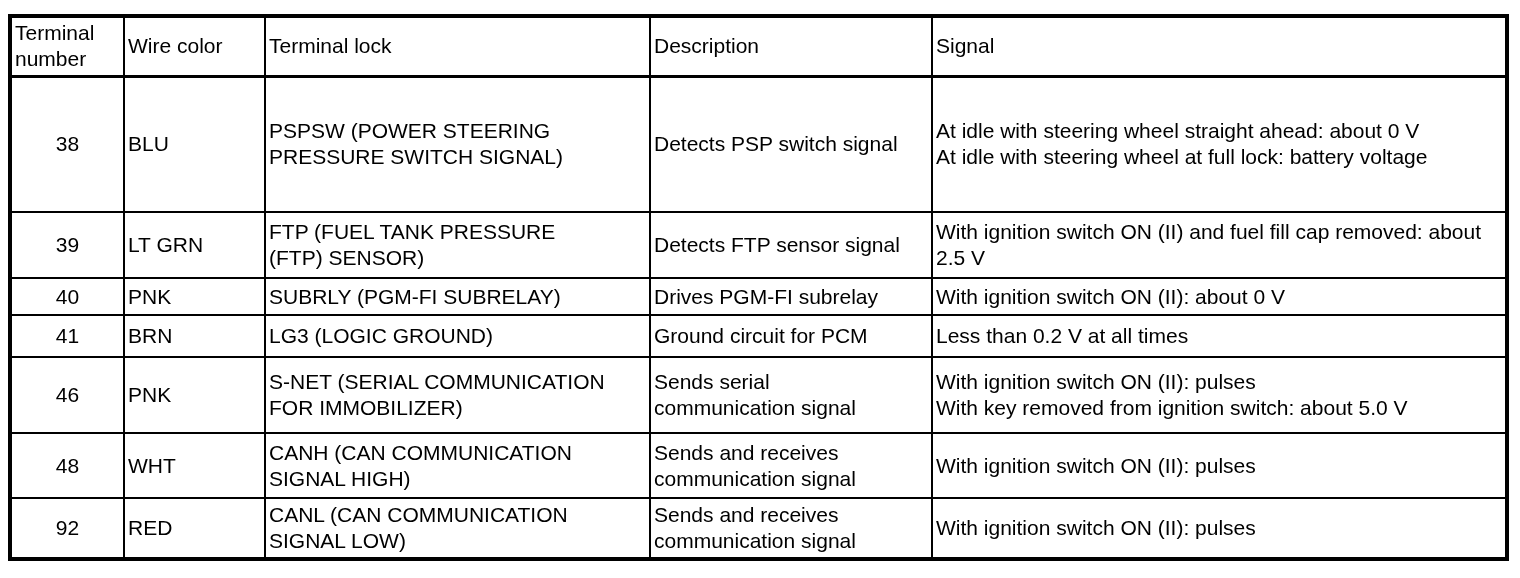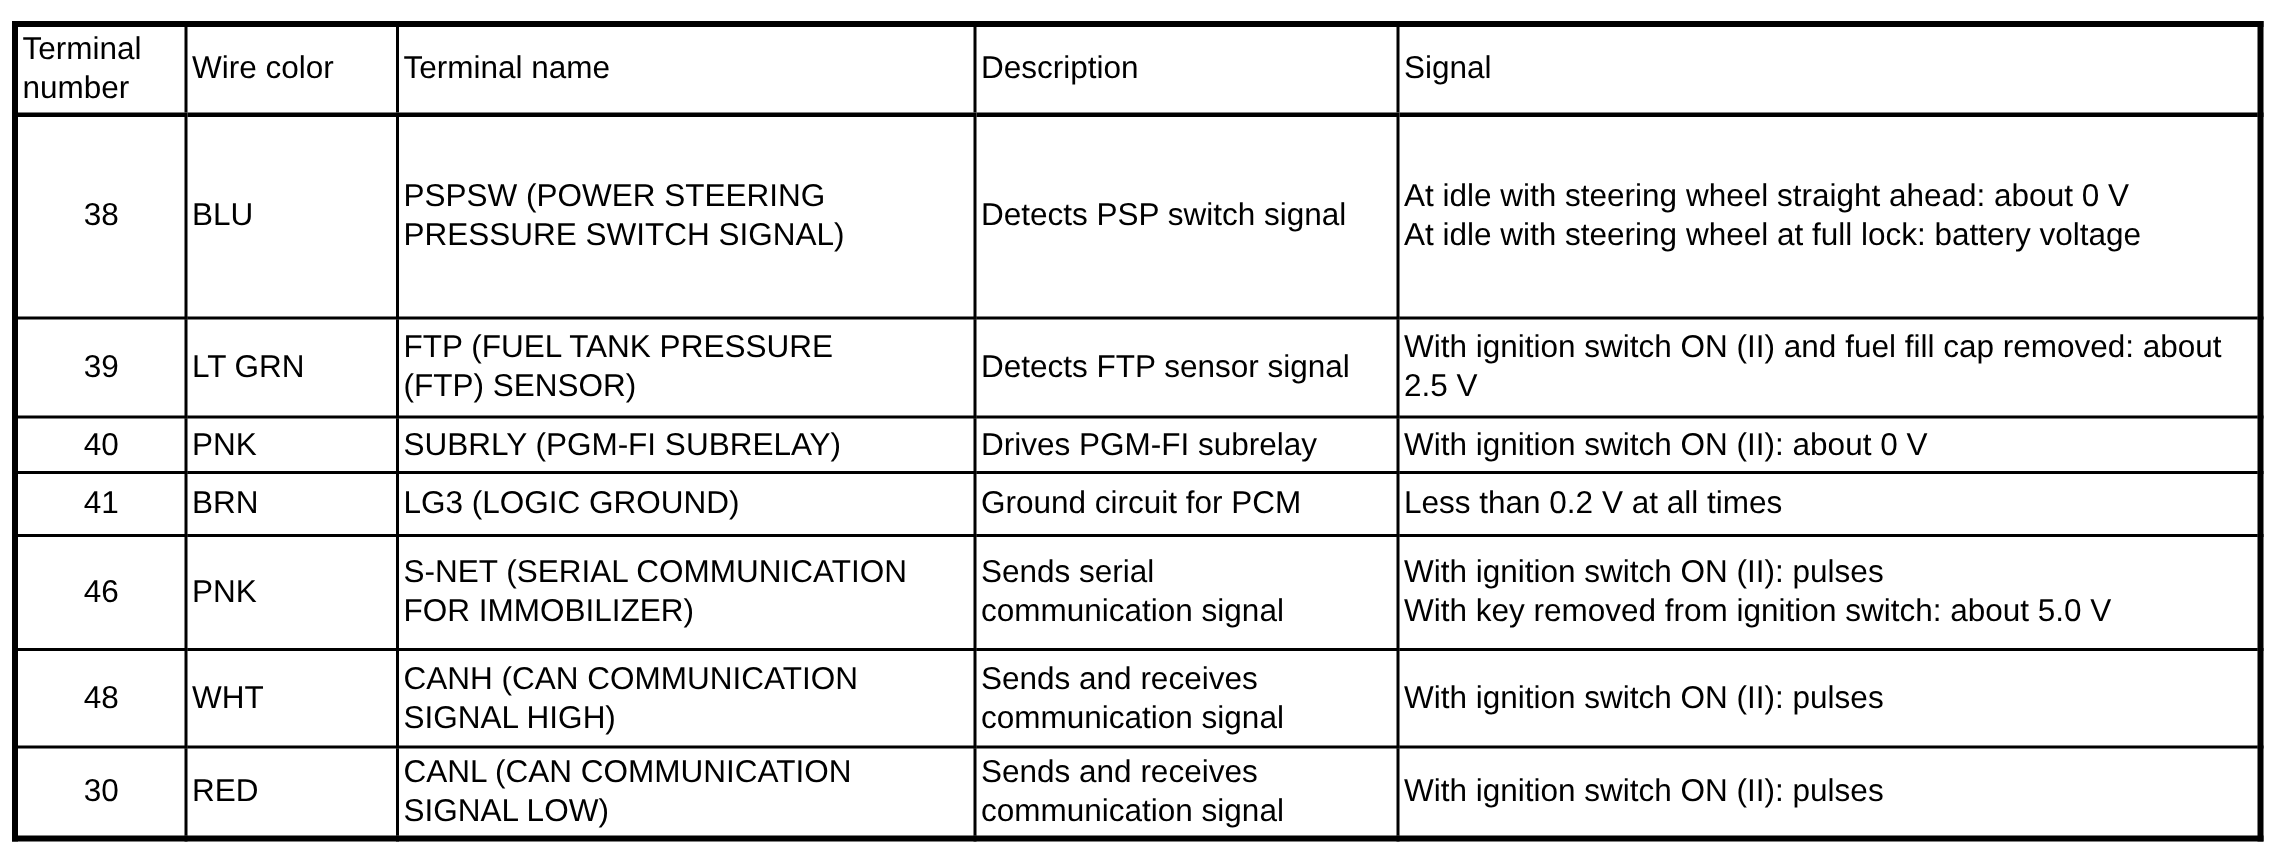--- a/index.html
+++ b/index.html
@@ -48,21 +48,21 @@
     <col class="col-terminal">
     <col class="col-wire">
     <col class="col-name">
     <col class="col-desc">
     <col class="col-signal">
   </colgroup>
   <thead>
     <tr style="height:60px">
       <th>Terminal number</th>
       <th>Wire color</th>
-      <th>Terminal name</th>
+      <th>Terminal lock</th>
       <th>Description</th>
       <th>Signal</th>
     </tr>
   </thead>
   <tbody>
 
     <tr style="height:136px">
       <td class="c-num">38</td>
       <td class="c-wire">BLU</td>
       <td class="c-name">PSPSW (POWER STEERING PRESSURE SWITCH SIGNAL)</td>
@@ -118,21 +118,21 @@
       <td class="c-num">48</td>
       <td class="c-wire">WHT</td>
       <td class="c-name">CANH (CAN COMMUNICATION SIGNAL HIGH)</td>
       <td class="c-desc">Sends and receives communication signal</td>
       <td class="c-sig">
         <span class="signal-line">With ignition switch ON (II): pulses</span>
       </td>
     </tr>
 
     <tr style="height:61px">
-      <td class="c-num">30</td>
+      <td class="c-num">92</td>
       <td class="c-wire">RED</td>
       <td class="c-name">CANL (CAN COMMUNICATION SIGNAL LOW)</td>
       <td class="c-desc">Sends and receives communication signal</td>
       <td class="c-sig">
         <span class="signal-line">With ignition switch ON (II): pulses</span>
       </td>
     </tr>
 
   </tbody>
 </table>

